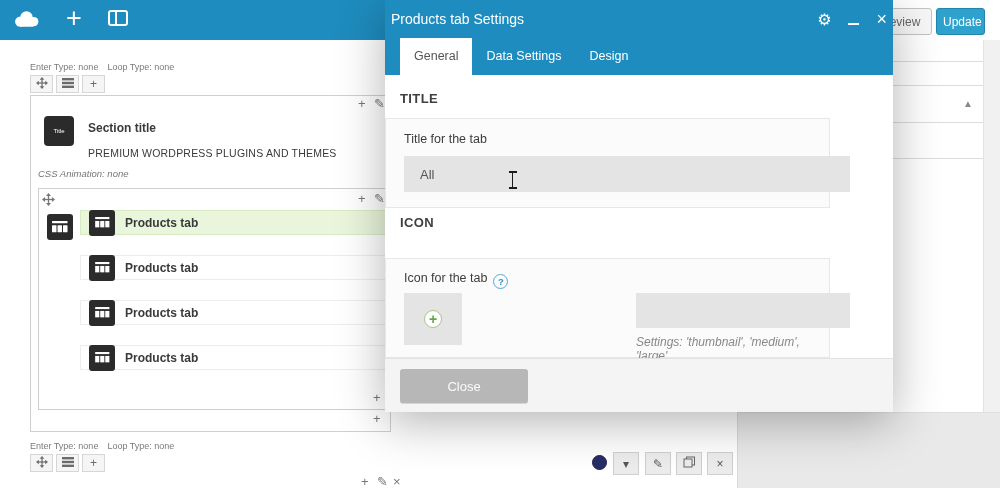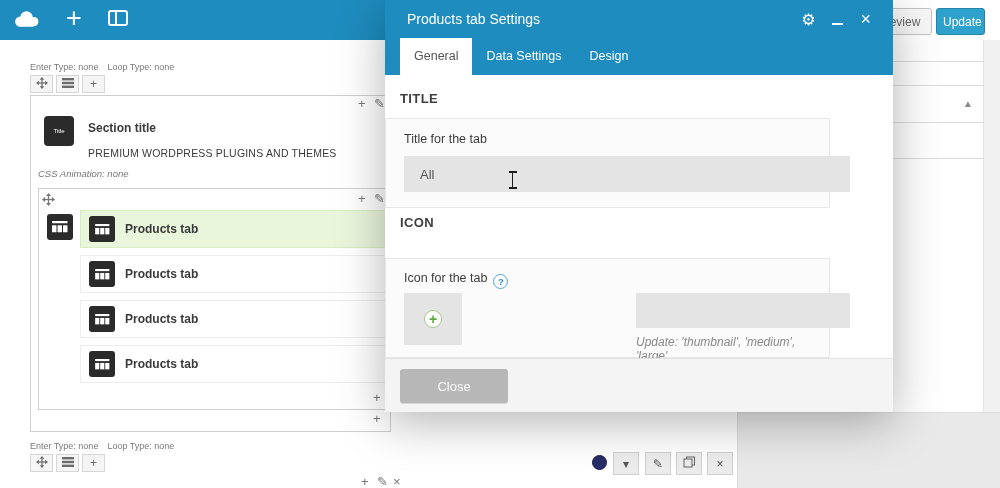--- a/index.html
+++ b/index.html
@@ -38,36 +38,36 @@
   .outerbox{position:absolute;left:30px;top:95px;width:361px;height:337px;border:1px solid #cfcfcf;z-index:1;}
   .innerbox{position:absolute;left:38px;top:188px;width:353px;height:222px;border:1px solid #cfcfcf;z-index:1;}
   .mini-ic{position:absolute;color:#777;font-size:13px;line-height:1;z-index:2;cursor:pointer;}
   .blk-icon{position:absolute;background:#2b2b2b;border-radius:4px;display:flex;align-items:center;
             justify-content:center;z-index:1;}
   .st-icon{left:44px;top:116px;width:30px;height:30px;color:#fff;font-size:6px;}
   .st-name{position:absolute;left:88px;top:121px;font-size:12px;font-weight:bold;color:#3a3a3a;z-index:1;}
   .st-sub{position:absolute;left:88px;top:147px;font-size:10.5px;color:#3a3a3a;letter-spacing:.2px;z-index:1;}
   .css-anim{position:absolute;left:38px;top:168px;font-size:9.5px;font-style:italic;color:#777;z-index:1;}
   .tabs-parent{left:47px;top:214px;width:26px;height:26px;border-radius:3px;}
-  .tabrow{position:absolute;left:80px;width:306px;height:38px;background:#fff;border:1px solid #ededed;
+  .tabrow{position:absolute;left:80px;width:306px;height:25px;background:#fff;border:1px solid #ededed;
           display:flex;align-items:center;z-index:1;cursor:pointer;}
   .tabrow.active{background:#e9f6dc;border-color:#d7ecc2;}
   .tabrow .row-icon{width:26px;height:26px;background:#2b2b2b;border-radius:3px;margin-left:8px;
                     display:flex;align-items:center;justify-content:center;}
   .tabrow .row-label{margin-left:10px;font-size:12px;font-weight:bold;color:#3a3a3a;}
   .dot{position:absolute;left:592px;top:455px;width:15px;height:15px;border-radius:50%;
        background:#272e67;border:1px solid #1c2150;z-index:1;}
   .sq{position:absolute;width:26px;height:23px;background:#ececec;border:1px solid #cfcfcf;display:flex;
       align-items:center;justify-content:center;color:#555;font-size:12px;padding:0;z-index:1;
       font-family:inherit;cursor:pointer;}
 
   
   .modal{position:absolute;left:385px;top:0;width:508px;height:412px;background:#fff;z-index:20;
          box-shadow:0 10px 45px rgba(0,0,0,.30);}
-  .m-header{height:38px;background:#1e8cbe;display:flex;align-items:center;padding:0 22px;}
+  .m-header{height:38px;background:#1e8cbe;display:flex;align-items:center;padding:0 6px;}
   .m-title{color:#fff;font-size:14px;flex:1;}
   .m-hicons{display:flex;align-items:center;gap:17px;color:#fff;}
   .gear{font-size:16px;cursor:pointer;}
   .mini-bar{width:11px;height:2px;background:#fff;margin-top:10px;cursor:pointer;}
   .m-x{font-size:18px;line-height:1;cursor:pointer;}
   .m-tabs{height:37px;background:#1e8cbe;display:flex;padding-left:15px;}
   .m-tab{height:37px;line-height:37px;padding:0 14px;font-size:12.5px;color:#fff;cursor:pointer;}
   .m-tab.active{background:#fff;color:#555;}
   .m-body{position:absolute;left:0;top:75px;width:508px;height:283px;background:#fff;overflow:hidden;}
   .m-h{position:absolute;left:15px;font-size:13px;font-weight:bold;color:#3f3f3f;letter-spacing:.4px;}
@@ -81,21 +81,21 @@
         color:#2e8fc6;font-size:9.5px;font-weight:bold;align-items:center;justify-content:center;
         margin-left:6px;vertical-align:-3px;cursor:pointer;}
   .icon-box{position:absolute;left:18px;top:34px;width:58px;height:52px;background:#e4e4e4;
             display:flex;align-items:center;justify-content:center;cursor:pointer;}
   .green-plus{width:18px;height:18px;border-radius:50%;background:#fff;border:1px solid #a6c88a;
               color:#61a744;font-size:14px;font-weight:bold;display:flex;align-items:center;
               justify-content:center;line-height:1;}
   .hint{position:absolute;left:250px;top:76px;font-size:12px;font-style:italic;color:#888;}
   .m-footer{position:absolute;left:0;top:358px;width:508px;height:54px;background:#f4f4f4;
             border-top:1px solid #e2e2e2;}
-  .btn-close{position:absolute;left:15px;top:10px;width:108px;height:34px;background:#b7b7b7;
+  .btn-close{position:absolute;left:15px;top:10px;width:128px;height:34px;background:#b7b7b7;
              color:#fbfbfb;border:0;border-radius:3px;font-size:13px;font-family:inherit;
              box-shadow:0 1px 0 rgba(0,0,0,.12);cursor:pointer;}
   .btn-save{position:absolute;left:132px;top:10px;width:108px;height:34px;background:#2075b6;
             color:#fff;border:0;border-radius:3px;font-size:13px;font-family:inherit;
             box-shadow:0 1px 0 rgba(0,0,0,.2);cursor:pointer;}
 
   
   .ibeam{position:absolute;left:507px;top:171px;width:11px;height:18px;z-index:30;}
   .ibeam i{position:absolute;background:#1a1a1a;}
   .ibeam .v{left:4.6px;top:0;width:1.6px;height:18px;}
@@ -346,21 +346,21 @@
           <span>Icon for the tab</span><span class="help">?</span>
         </span>
         <div class="icon-box">
           <span class="green-plus">+</span>
         </div>
 
         <span class="p-label" style="left:250px;top:12px;margin-top:24px;">
           <span>Icon size</span><span class="help">?</span>
         </span>
         <input class="tinput" style="left: 250px; top: 34px; width: 214px; height: 35px;" value="">
-        <span class="hint">Update: 'thumbnail', 'medium', 'large',</span>
+        <span class="hint">Settings: 'thumbnail', 'medium', 'large',</span>
       </div>
     </div>
 
     <div class="m-footer">
       <button class="btn-close">Close</button>
     </div>
   </div>
 
   <div class="ibeam">
       <i class="v"></i>

